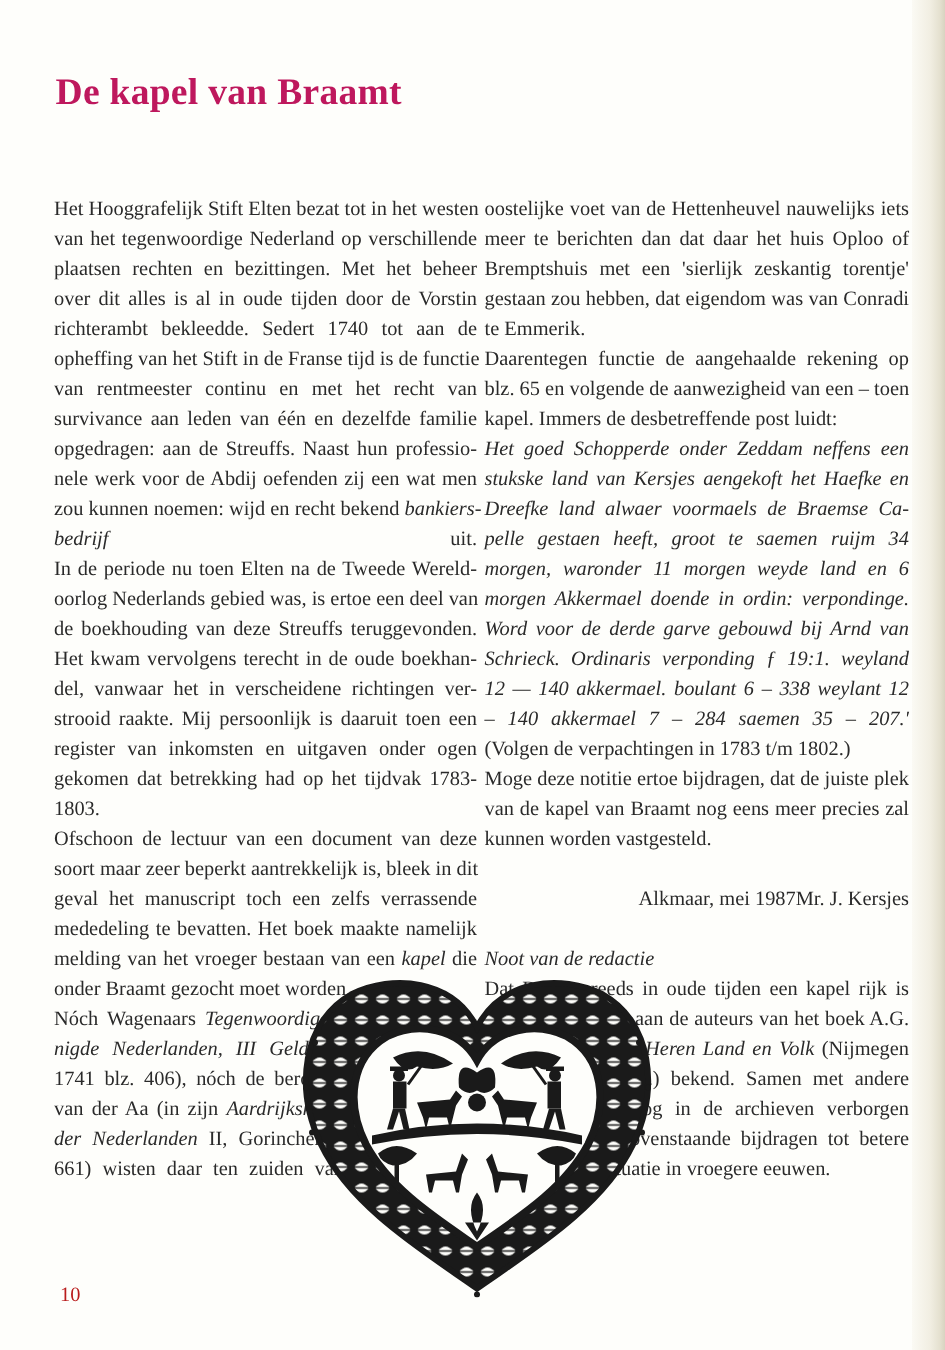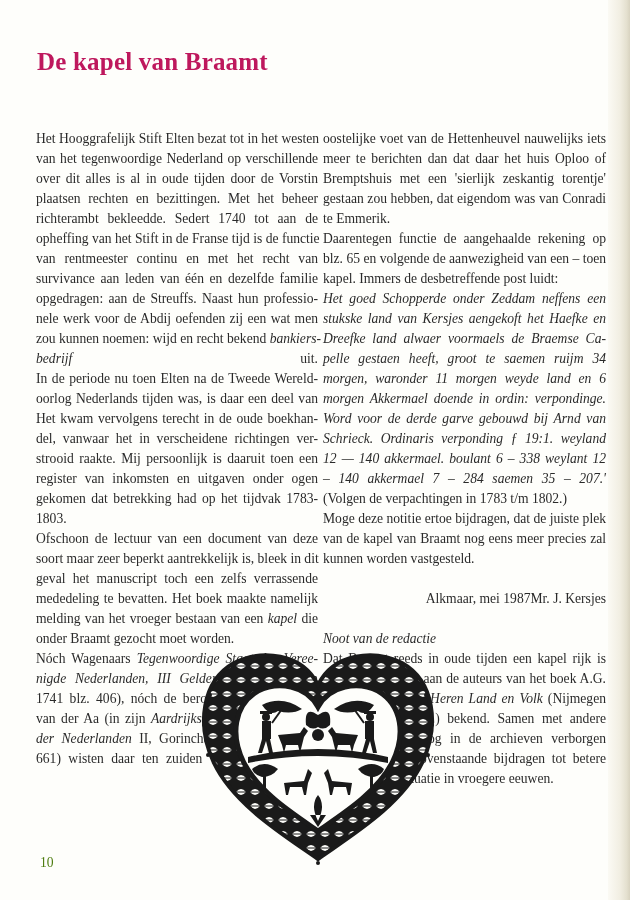--- a/index.html
+++ b/index.html
@@ -28,45 +28,46 @@
   .line { display: block; text-align: justify; text-align-last: justify; white-space: nowrap; height: 20px; }
   .line.last { text-align-last: left; }
   .line span { white-space: pre; }
   .it { font-style: italic; }
   .spacer { height: 20px; display: block; }
   .signature-row { display: flex; justify-content: flex-end; height: 20px; }
   .heart {
     position: absolute; left: 192px; top: 645px; width: 252px; height: 220px;
   }
   .page-number {
-    position: absolute; left: 40px; top: 855px; font-size: 13.6px; color: #4d7c0f;
+    position: absolute; left: 40px; top: 855px; font-size: 13.6px; color: #b91c1c;
   }
 </style>
 </head>
 <body>
 
 <div class="gutter"></div>
 
 <h1 class="page-title">De kapel van Braamt</h1>
 
 <div class="col col-left" id="leftCol">
     <span class="line"><span>Het Hooggrafelijk Stift Elten bezat tot in het westen</span></span>
     <span class="line"><span>van het tegenwoordige Nederland op verschillende</span></span>
+    <span class="line"><span>plaatsen rechten en bezittingen. Met het beheer</span></span>
     <span class="line"><span>over dit alles is al in oude tijden door de Vorstin</span></span>
-    <span class="line"><span>plaatsen rechten en bezittingen. Met het beheer</span></span>
     <span class="line"><span>richterambt bekleedde. Sedert 1740 tot aan de</span></span>
     <span class="line"><span>opheffing van het Stift in de Franse tijd is de functie</span></span>
     <span class="line"><span>van rentmeester continu en met het recht van</span></span>
     <span class="line"><span>survivance aan leden van één en dezelfde familie</span></span>
     <span class="line"><span>opgedragen: aan de Streuffs. Naast hun professio-</span></span>
     <span class="line"><span>nele werk voor de Abdij oefenden zij een wat men</span></span>
     <span class="line last"><span>zou kunnen noemen: wijd en recht bekend </span><span class="it">bankiers-</span></span>
     <span class="line"><span class="it">bedrijf</span><span> uit.</span></span>
     <span class="line"><span>In de periode nu toen Elten na de Tweede Wereld-</span></span>
-    <span class="line"><span>oorlog Nederlands tijden was, is daar een deel van</span></span>
+    <span class="line"><span>oorlog Nederlands gebied was, is ertoe een deel van</span></span>
+    <span class="line"><span>de boekhouding van deze Streuffs teruggevonden.</span></span>
     <span class="line"><span>Het kwam vervolgens terecht in de oude boekhan-</span></span>
     <span class="line"><span>del, vanwaar het in verscheidene richtingen ver-</span></span>
     <span class="line"><span>strooid raakte. Mij persoonlijk is daaruit toen een</span></span>
     <span class="line"><span>register van inkomsten en uitgaven onder ogen</span></span>
     <span class="line"><span>gekomen dat betrekking had op het tijdvak 1783-</span></span>
     <span class="line last"><span>1803.</span></span>
     <span class="line"><span>Ofschoon de lectuur van een document van deze</span></span>
     <span class="line"><span>soort maar zeer beperkt aantrekkelijk is, bleek in dit</span></span>
     <span class="line"><span>geval het manuscript toch een zelfs verrassende</span></span>
     <span class="line"><span>mededeling te bevatten. Het boek maakte namelijk</span></span>

